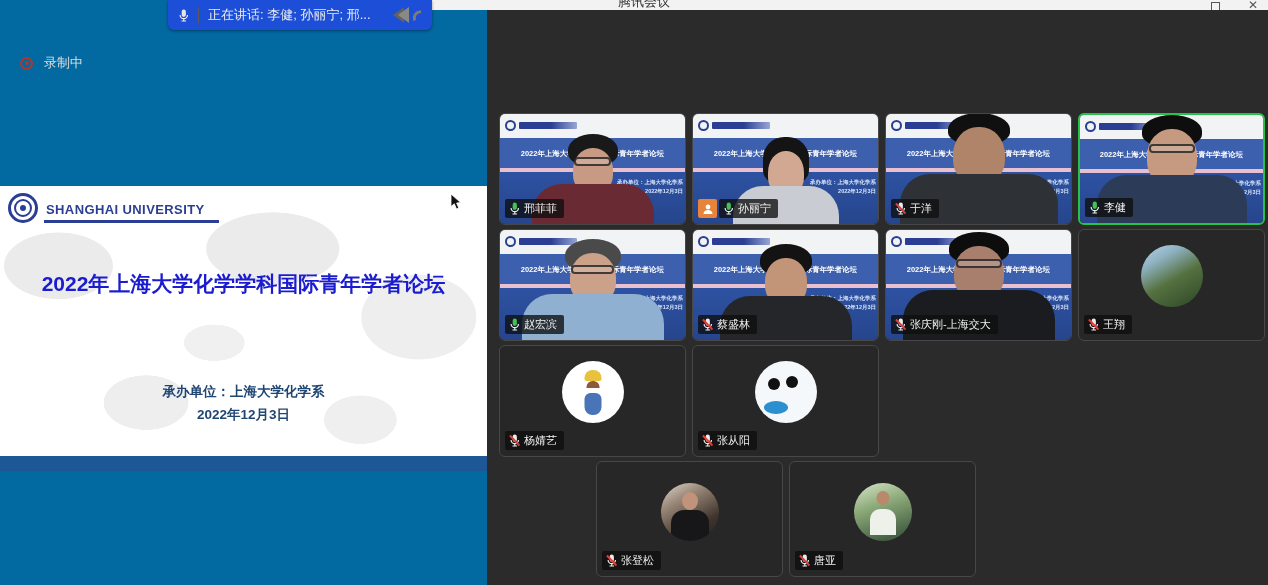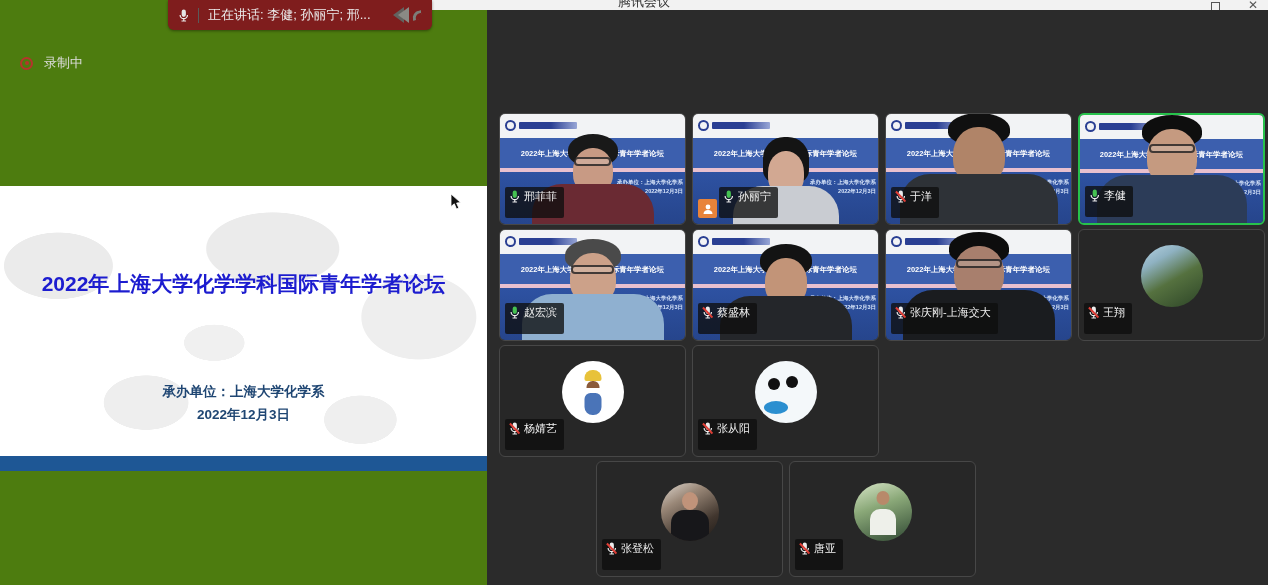--- a/index.html
+++ b/index.html
@@ -8,21 +8,21 @@
        font-family:"Liberation Sans","DejaVu Sans",sans-serif;}
 
   
   .titlebar{position:absolute;left:428px;top:0;width:840px;height:10px;background:#f2f2f2;overflow:hidden;z-index:40;}
   .apptitle{position:absolute;left:190px;top:-7px;font-size:13px;color:#333;}
   .winbtns{position:absolute;right:10px;top:0;display:flex;gap:28px;align-items:flex-start;}
   .maxbox{width:9px;height:9px;border:1.5px solid #555;margin-top:2px;}
   .closex{font-size:12px;color:#555;line-height:10px;}
 
   
-  .share-panel{position:absolute;left:0;top:0;width:487px;height:585px;background:#4d7c0f;}
+  .share-panel{position:absolute;left:0;top:0;width:487px;height:585px;background:#0369a1;}
   .recording{position:absolute;left:20px;top:54px;display:flex;align-items:center;gap:11px;color:#dedede;font-size:13px;}
   .rec{width:13px;height:13px;border:2px solid #b5352b;border-radius:50%;position:relative;flex:none;}
   .rec b{position:absolute;inset:2.5px;background:#b5352b;border-radius:50%;}
 
   .slide{position:absolute;left:0;top:186px;width:487px;height:285px;background:#ffffff;overflow:hidden;}
   .slide::before{content:"";position:absolute;inset:0;background:
      radial-gradient(90px 55px at 12% 28%,#ebebeb 60%,transparent 61%),
      radial-gradient(70px 45px at 30% 76%,#eeeeee 60%,transparent 61%),
      radial-gradient(110px 60px at 56% 22%,#ebebeb 60%,transparent 61%),
      radial-gradient(95px 70px at 86% 46%,#eeeeee 60%,transparent 61%),
@@ -35,21 +35,21 @@
   .logo-text{font-weight:bold;color:#2a3f93;font-size:13px;border-bottom:3px solid #2a3f93;padding:0 14px 3px 2px;letter-spacing:.4px;}
   .s-line{position:absolute;left:0;width:100%;text-align:center;font-weight:bold;z-index:2;}
   .s-title{top:84px;font-size:21px;color:#1c1ccf;}
   .s-sub{top:131px;font-size:19px;color:#1c1ccf;}
   .s-org{top:197px;font-size:13.5px;color:#1f4673;}
   .s-date{top:220px;font-size:13.5px;color:#1f4673;}
   .slide-bar{position:absolute;left:0;bottom:0;width:100%;height:15px;background:#1e5795;z-index:2;}
   .cursor{position:absolute;left:450px;top:8px;z-index:5;}
 
   
-  .speakbar{position:absolute;left:168px;top:0;width:264px;height:30px;background:#7f1d1d;border-radius:0 0 6px 6px;
+  .speakbar{position:absolute;left:168px;top:0;width:264px;height:30px;background:#1d4ed8;border-radius:0 0 6px 6px;
             display:flex;align-items:center;gap:9px;padding:0 10px;z-index:50;color:#ececec;font-size:13px;box-shadow:0 1px 3px rgba(0,0,0,.4);}
   .vdiv{width:1px;height:15px;background:#5a5a5a;flex:none;}
   .speaktext{white-space:nowrap;overflow:hidden;}
   .arrows{display:flex;align-items:center;margin-left:auto;gap:1px;}
   .tri{width:0;height:0;border:8px solid transparent;border-right:11px solid #62625f;border-left:none;}
   .tri.t2{border-right-color:#8a8a85;margin-left:-7px;}
   .hook{width:10px;height:9px;border:3px solid #7d7d78;border-right:none;border-bottom:none;border-radius:8px 0 0 0;transform:rotate(-14deg);margin-left:2px;}
 
   
   .grid{position:absolute;left:499px;top:113px;width:766px;display:flex;flex-direction:column;gap:4px;z-index:10;}
@@ -89,21 +89,21 @@
   .p-sln{--fw:36px;--fh:45px;--tw:106px;--th:38px;--coat:#c9ccd2;--hairc:#141414;--skin:#d2a892;}
   .p-sln .hair{height:46px;bottom:calc(var(--th) + var(--fh) - 42px);border-radius:46% 46% 28% 28%;}
   .p-yy {--fw:52px;--fh:57px;--tw:158px;--th:50px;--coat:#2e3237;--hairc:#101010;--skin:#b08468;}
   .p-lj {--fw:50px;--fh:56px;--tw:150px;--th:48px;--coat:#2c3c58;--hairc:#0e0e0e;--skin:#c59a80;}
   .p-zhb{--fw:46px;--fh:51px;--tw:142px;--th:46px;--coat:#8fb0d0;--hairc:#4a4a4a;--skin:#cca189;}
   .p-csl{--fw:42px;--fh:48px;--tw:132px;--th:44px;--coat:#24262a;--hairc:#131313;--skin:#c29478;}
   .p-zqg{--fw:50px;--fh:54px;--tw:152px;--th:50px;--coat:#1a1c1f;--hairc:#0d0d0d;--skin:#a87f6d;}
 
   
   .badge{position:absolute;left:5px;bottom:6px;display:flex;align-items:center;gap:4px;
-         background:rgba(14,14,14,.78);border-radius:2px;padding:2px 7px 14px 4px;z-index:6;max-width:92%;}
+         background:rgba(14,14,14,.78);border-radius:2px;padding:2px 7px 2px 4px;z-index:6;max-width:92%;}
   .badge-row{position:absolute;left:5px;bottom:6px;display:flex;align-items:flex-end;gap:2px;z-index:6;}
   .badge-row .badge{position:static;}
   .pname{color:#f2f2f2;font-size:11px;white-space:nowrap;overflow:hidden;}
   .mic{width:11px;height:13px;flex:none;}
   .mic .cap{fill:#ececec;}
   .mic .st{stroke:#ececec;stroke-width:1.3;fill:none;}
   .mic .sl{stroke:none;}
   .mic.muted .sl{stroke:#e03e36;stroke-width:2.2;}
   .mic.on .cap{fill:#45c152;}
   .hostbox{width:19px;height:19px;background:#e8833a;border-radius:2px;display:flex;align-items:center;justify-content:center;flex:none;}
@@ -150,20 +150,24 @@
 
   <div class="share-panel">
     <div class="recording">
       <span class="rec">
           <b></b>
         </span>
       <span>录制中</span>
     </div>
 
     <div class="slide">
+      <div class="logo-row">
+        <span class="emblem"></span>
+        <span class="logo-text">SHANGHAI UNIVERSITY</span>
+      </div>
       <div class="s-line s-title">2022年上海大学化学学科国际青年学者论坛</div>
       <div class="s-line s-org">承办单位：上海大学化学系</div>
       <div class="s-line s-date">2022年12月3日</div>
       <div class="slide-bar"></div>
       <svg class="cursor" width="11" height="16" viewBox="0 0 11 16">
         <path d="M1 0 L1 12.5 L4.3 9.8 L6.5 15 L8.8 14 L6.6 9 L10.6 8.6 Z" fill="#111" stroke="#fff" stroke-width="0.8"></path>
       </svg>
     </div>
   </div>
 

